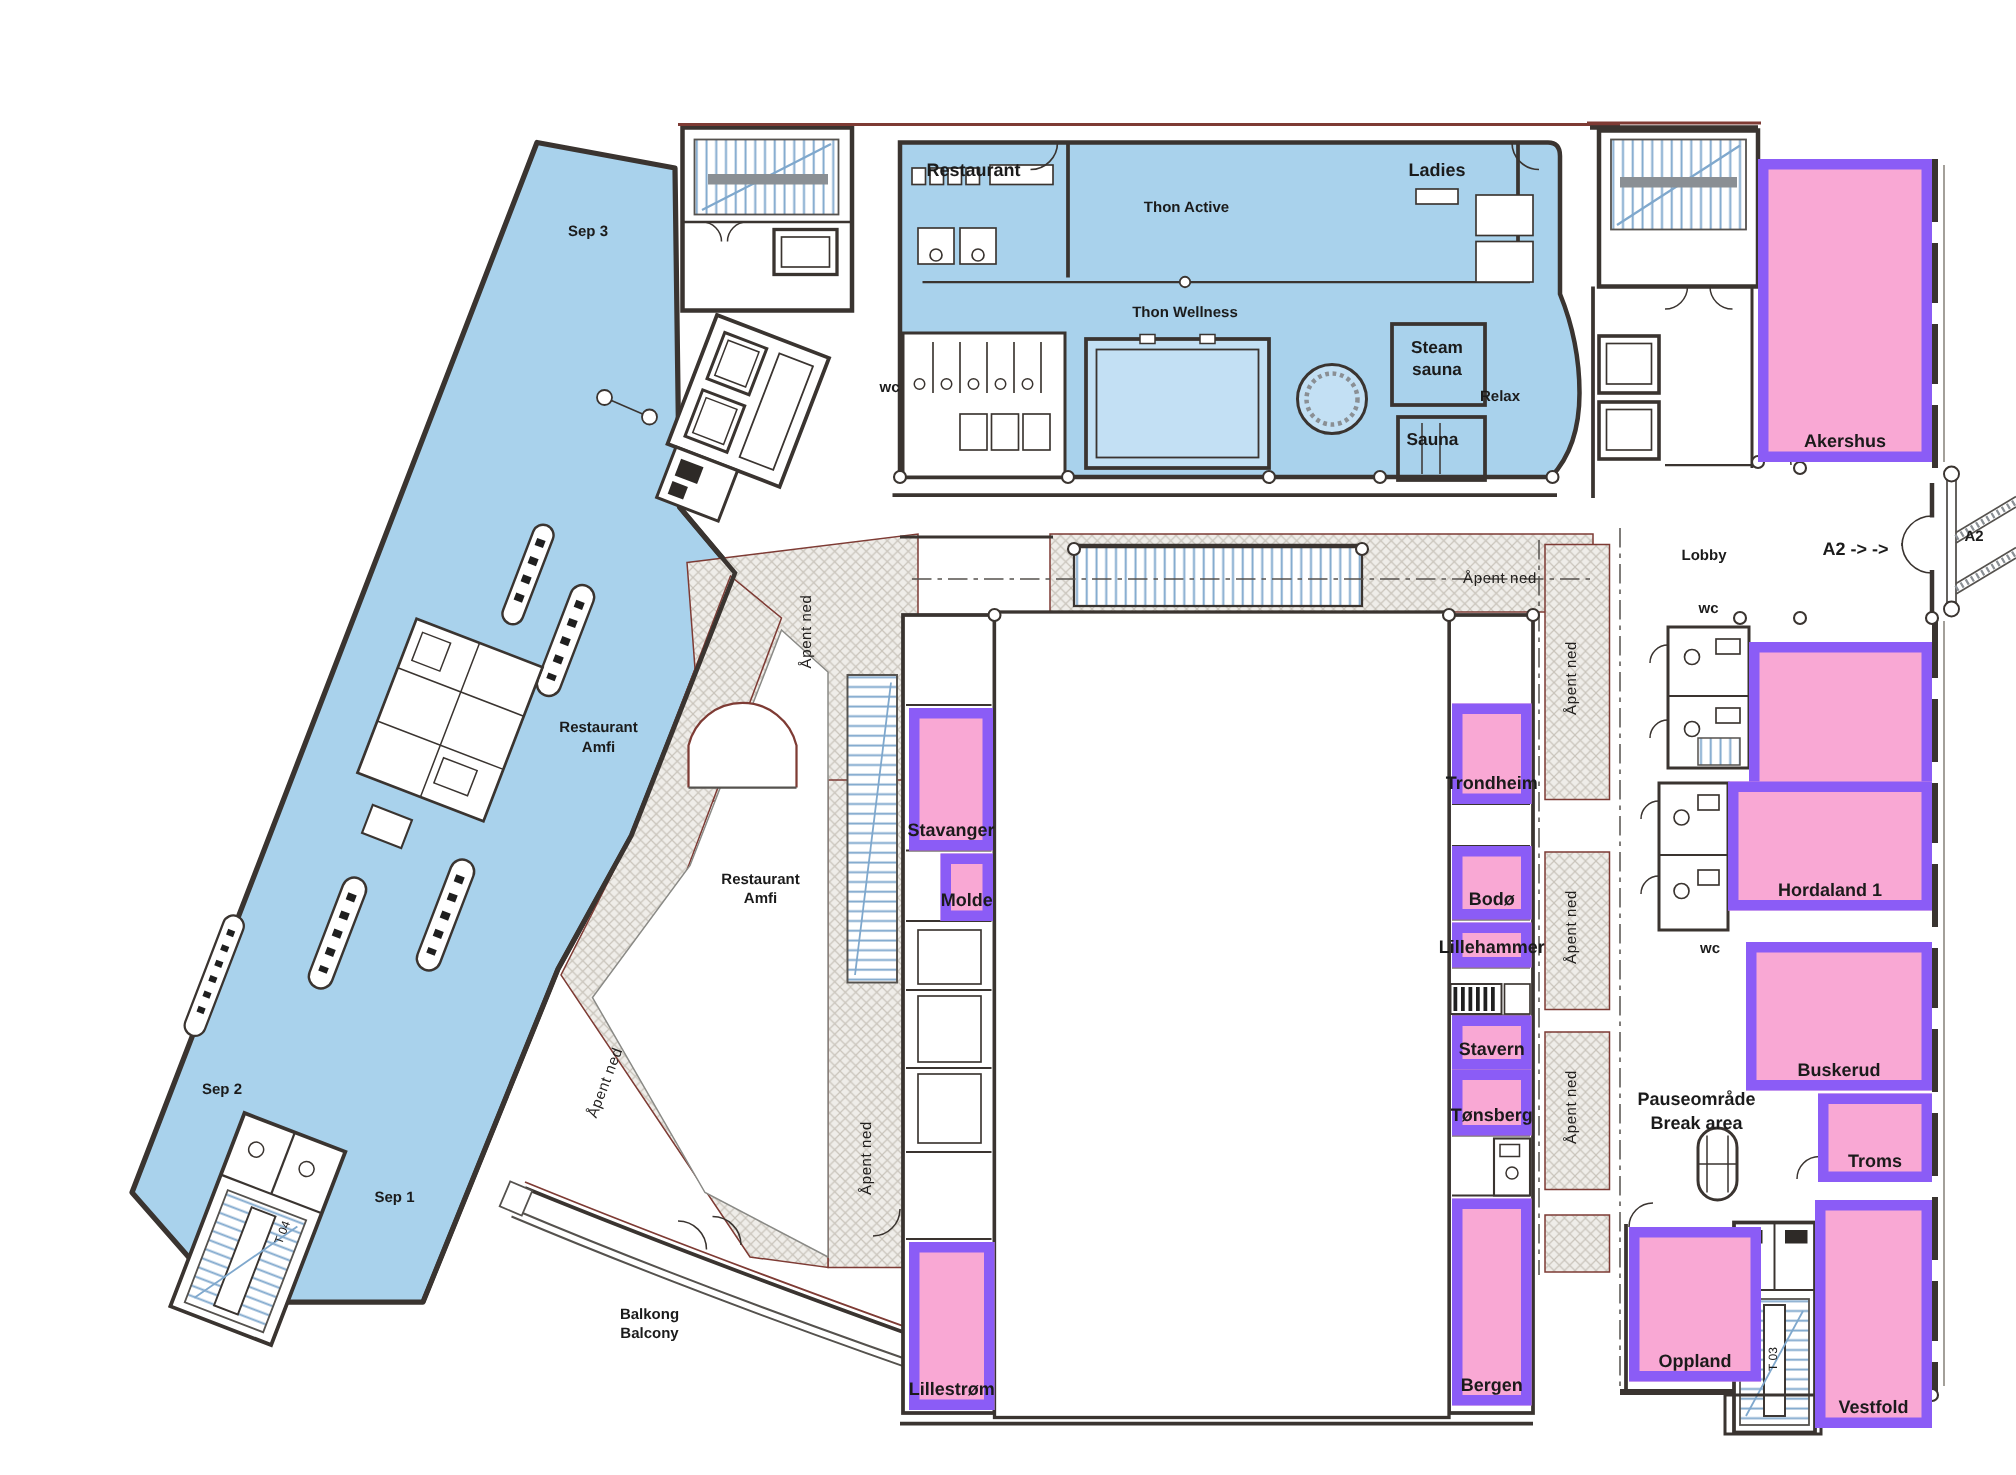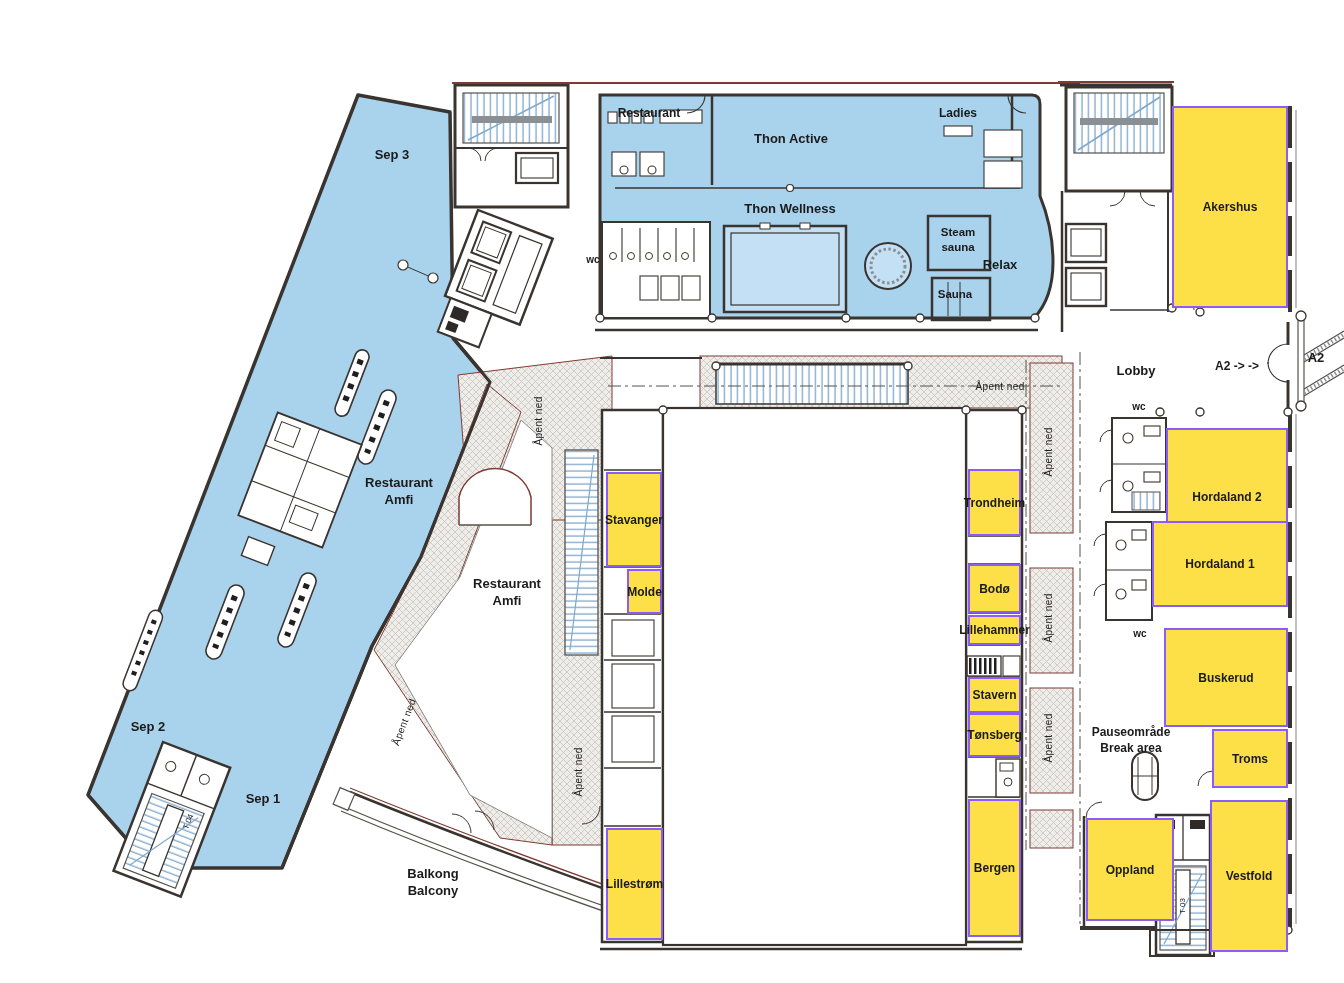--- a/index.html
+++ b/index.html
@@ -1,22 +1,22 @@
 <!DOCTYPE html>
 <html><head>
 <meta charset="utf-8">
 <style>
   html,body{margin:0;padding:0;background:#fff;}
   .plan{position:relative;width:1344px;height:983px;background:#fff;overflow:hidden;
         font-family:"Liberation Sans",sans-serif;}
   svg.base{position:absolute;left:0;top:0;z-index:1;}
-  .room{position:absolute;z-index:2;background:#fde047;border:2px solid #8b5cf6;
-        box-sizing:border-box;display:flex;align-items:center;justify-content:center;}
+  .room{position:absolute;z-index:2;background:#f9a8d4;border:7px solid #8b5cf6;
+        box-sizing:border-box;display:flex;align-items:flex-end;justify-content:center;}
   .room span{font-size:12px;font-weight:700;color:#1b1b1b;white-space:nowrap;}
-  .lbl{position:absolute;z-index:3;transform:translate(-50%,-50%);font-size:13px;font-weight:700;
+  .lbl{position:absolute;z-index:3;transform:translate(-50%,-50%);font-size:10px;font-weight:700;
        color:#1b1b1b;white-space:nowrap;text-align:center;line-height:1.3;}
   .lbl span{display:block;}
   .md{font-size:12px;}
   .sm{font-size:11.5px;}
   .wc{font-size:10px;}
   .thin{font-size:10px;font-weight:400;letter-spacing:.4px;color:#23211f;}
   .tiny{font-size:8px;font-weight:400;}
   .rot90{transform:translate(-50%,-50%) rotate(-90deg);}
   .rot69{transform:translate(-50%,-50%) rotate(-69deg);}
 </style>

